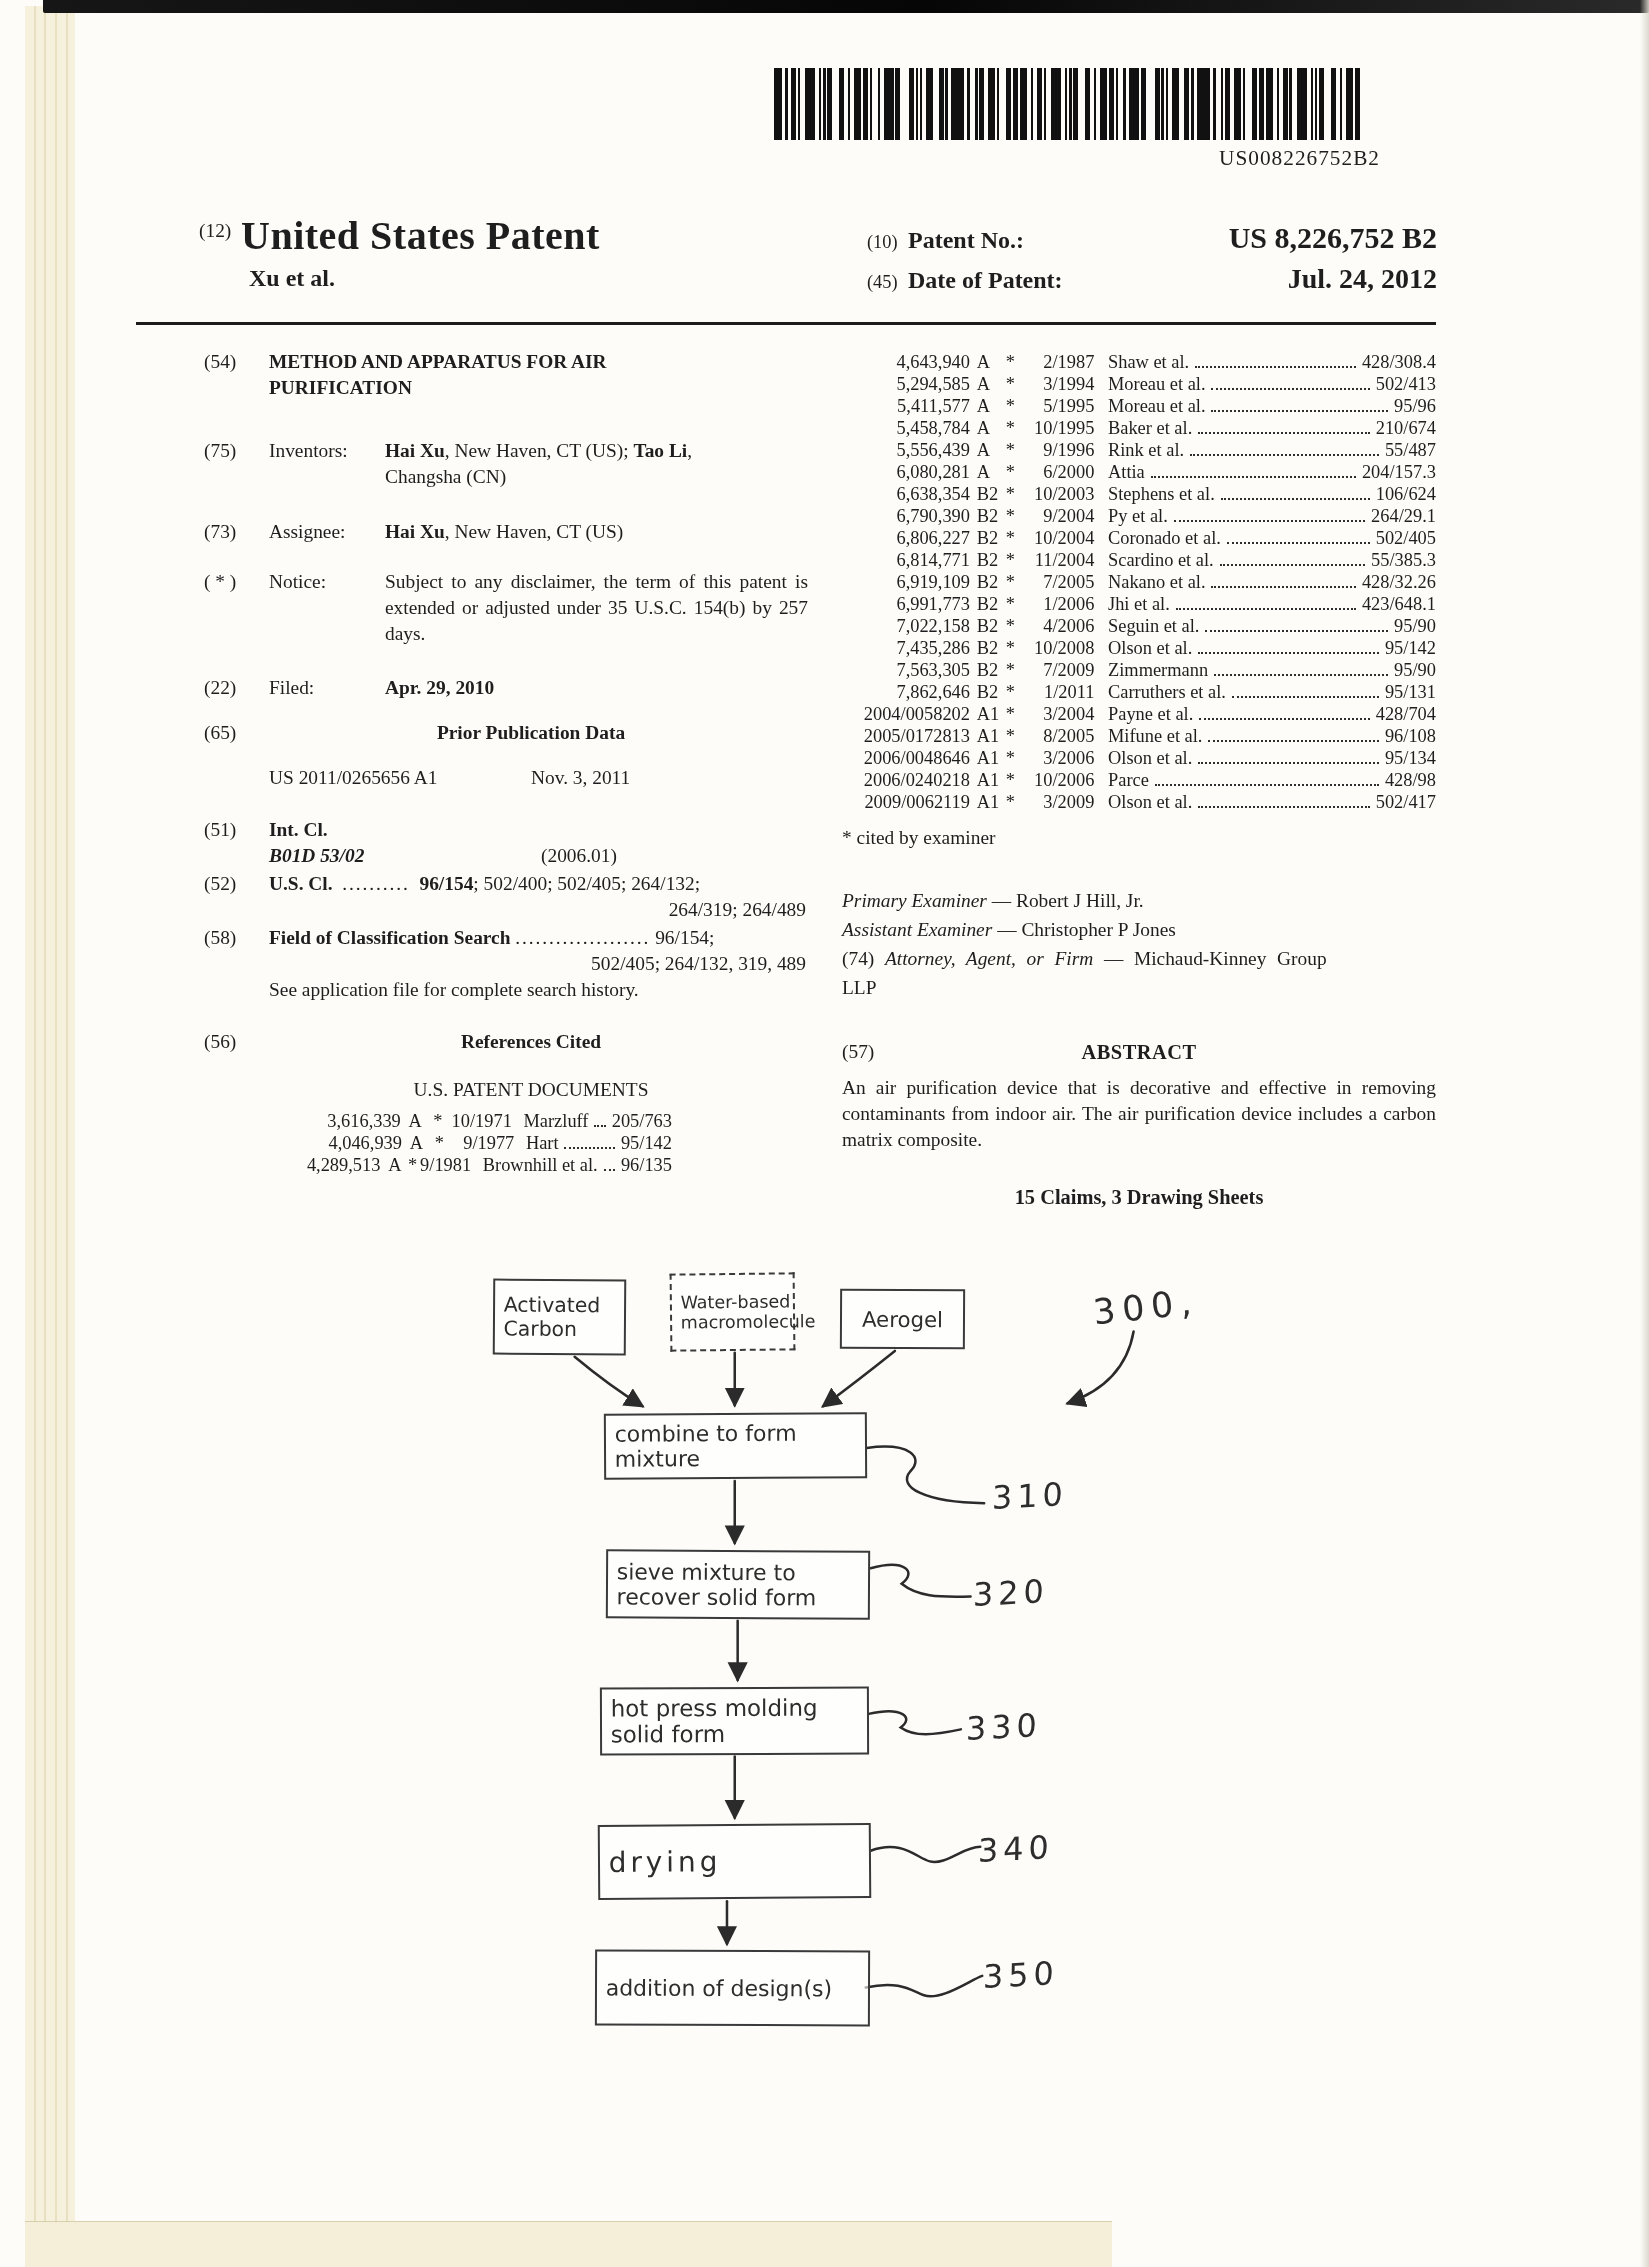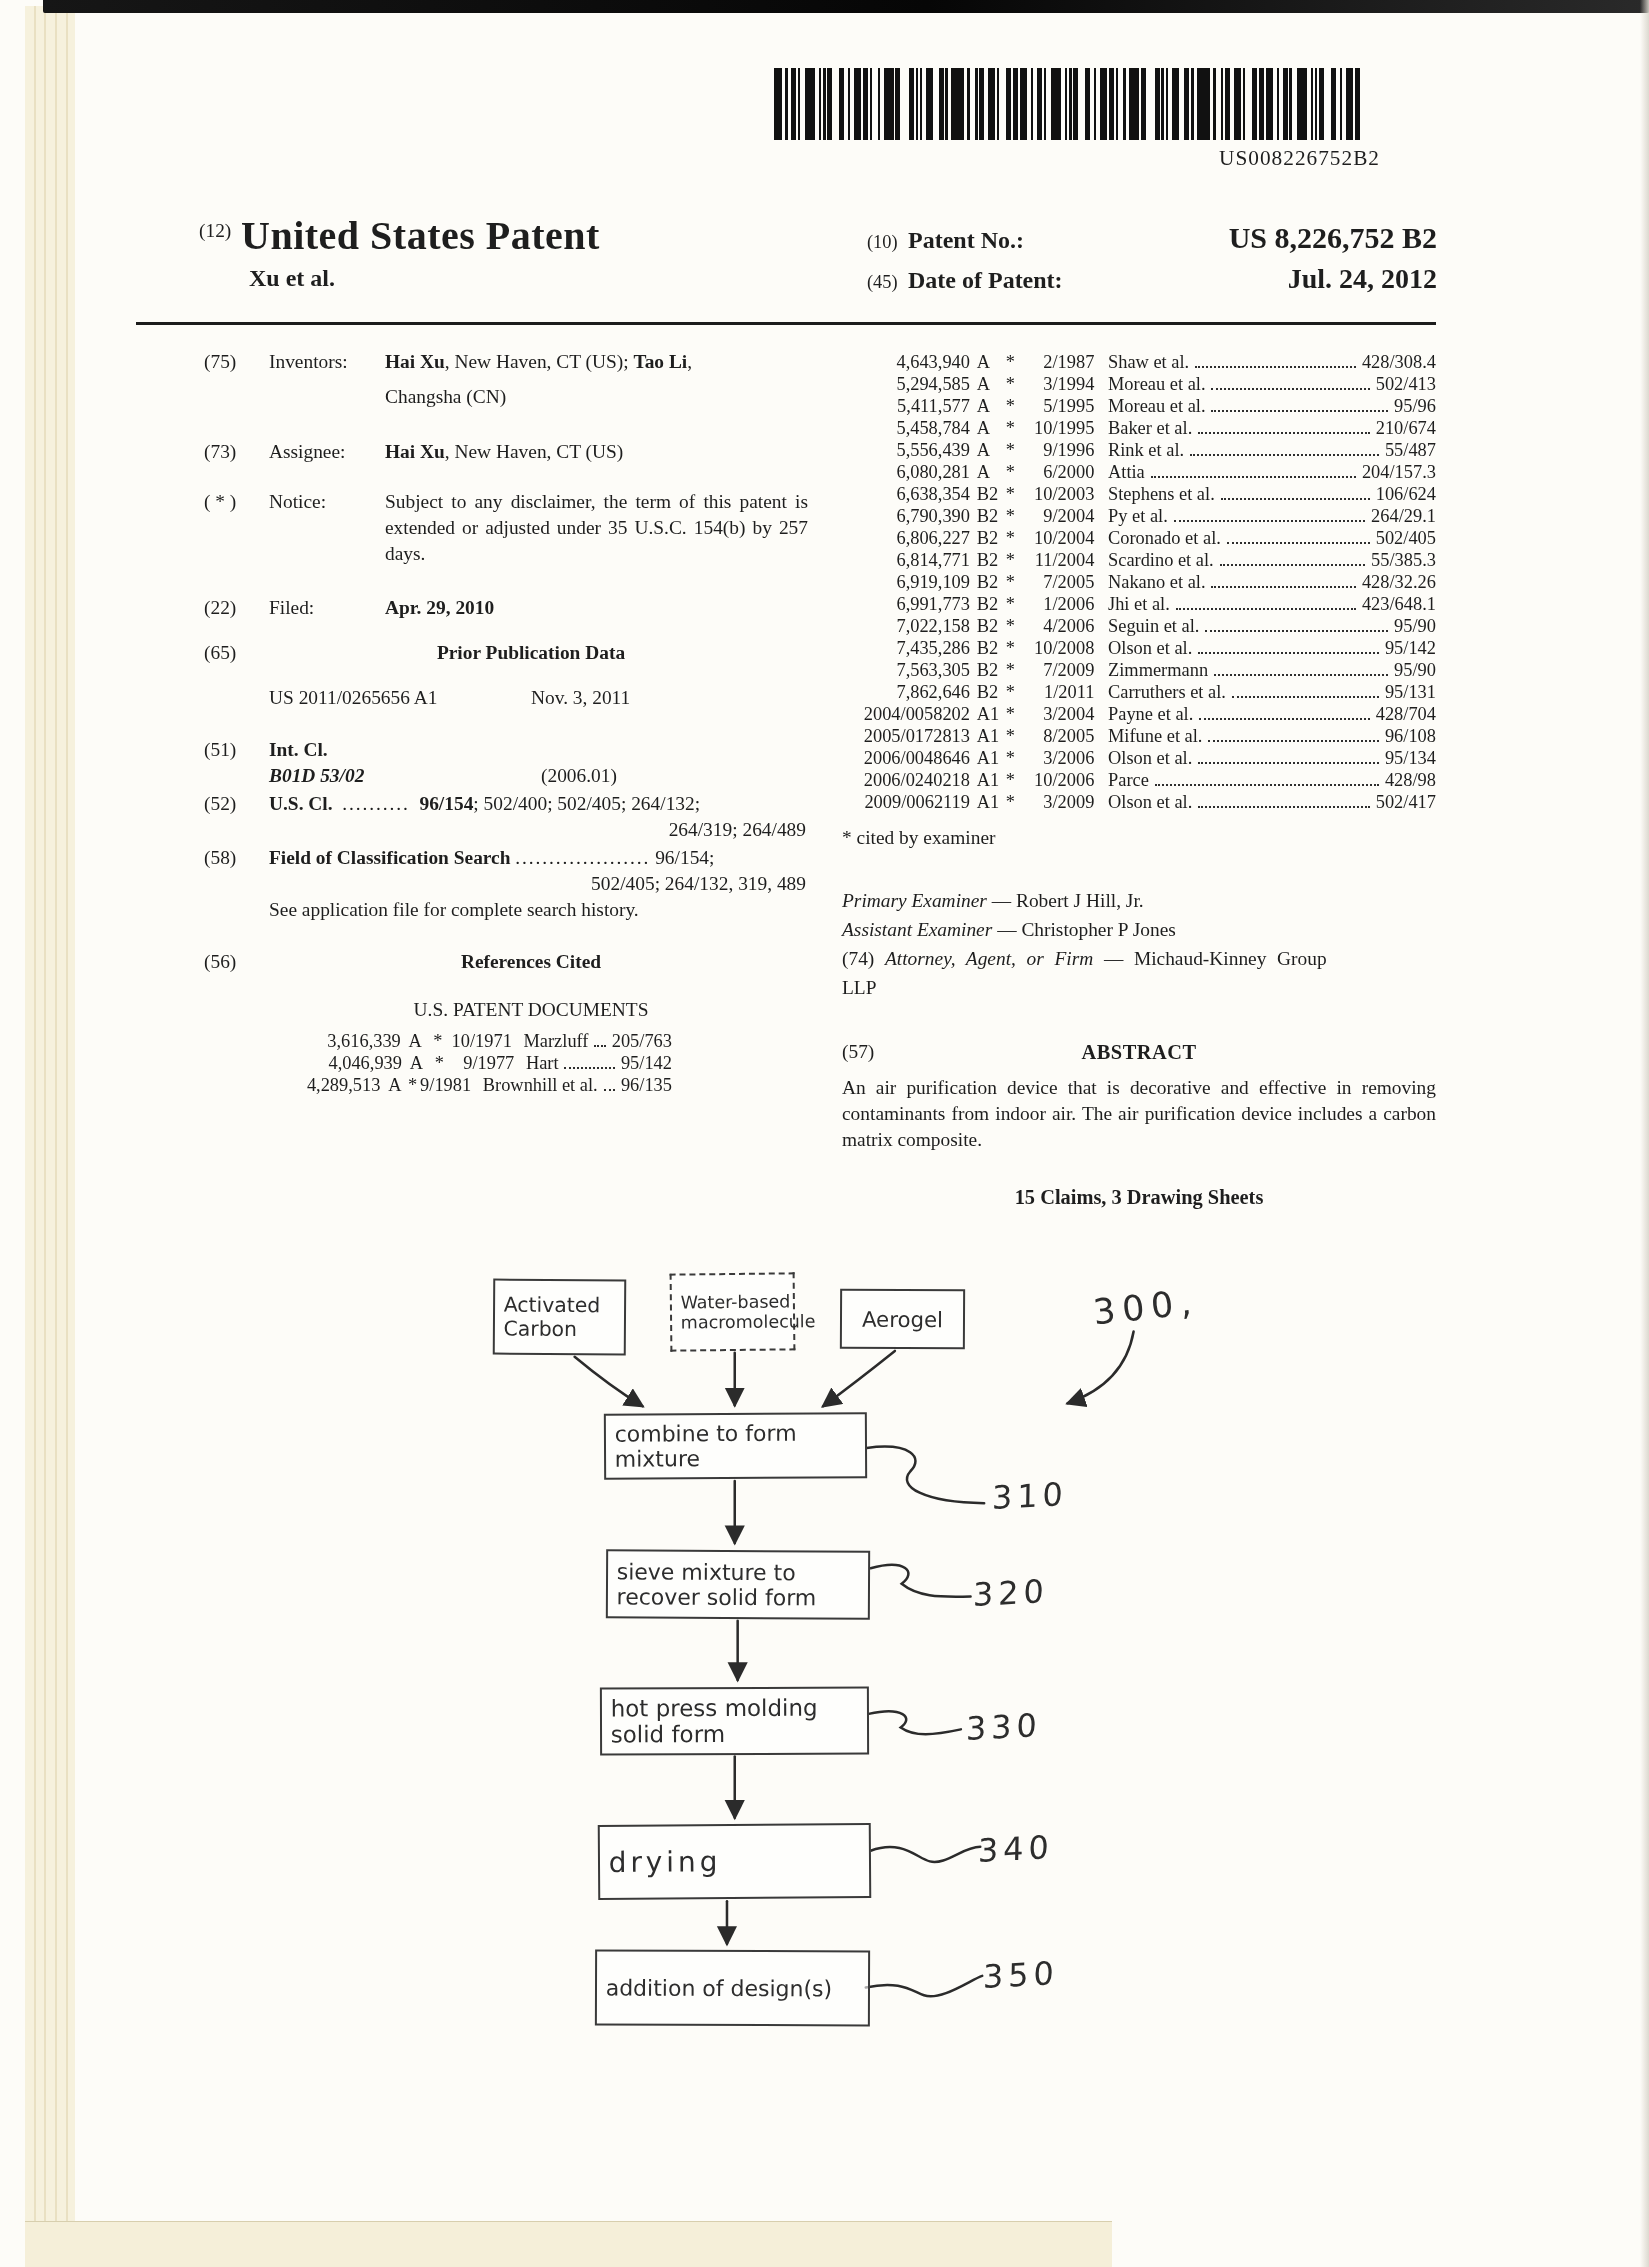--- a/index.html
+++ b/index.html
@@ -116,27 +116,34 @@
     <div class="hdr-row">
       <span class="hdr-tag">(45)</span>
       <span class="hdr-lbl">Date of Patent:</span>
       <span class="hdr-val v-date">Jul. 24, 2012</span>
     </div>
   </div>
   <div class="divider"></div>
 
   <div class="col-left">
 
+    <div class="sec" style="margin-bottom:37px;">
+      <span class="tagc">(54)</span>
+      <span class="b">
+        <span style="display:block;">METHOD AND APPARATUS FOR AIR</span>
+        <span style="display:block;">PURIFICATION</span>
+      </span>
+    </div>
 
     <div class="sec" style="margin-bottom:29px;">
       <span class="tagc">(75)</span>
       <span class="lblc">Inventors:</span>
       <span>
         <span style="display:block;"><span class="b">Hai Xu</span><span>, New Haven, CT (US); </span><span class="b">Tao Li</span><span>,</span></span>
-        <span style="display:block;margin-top:9px;">Changsha (CN)</span>
+        <span style="display:block;">Changsha (CN)</span>
       </span>
     </div>
 
     <div class="sec" style="margin-bottom:24px;">
       <span class="tagc">(73)</span>
       <span class="lblc">Assignee:</span>
       <span><span class="b">Hai Xu</span><span>, New Haven, CT (US)</span></span>
     </div>
 
     <div class="sec" style="margin-bottom:28px;">

